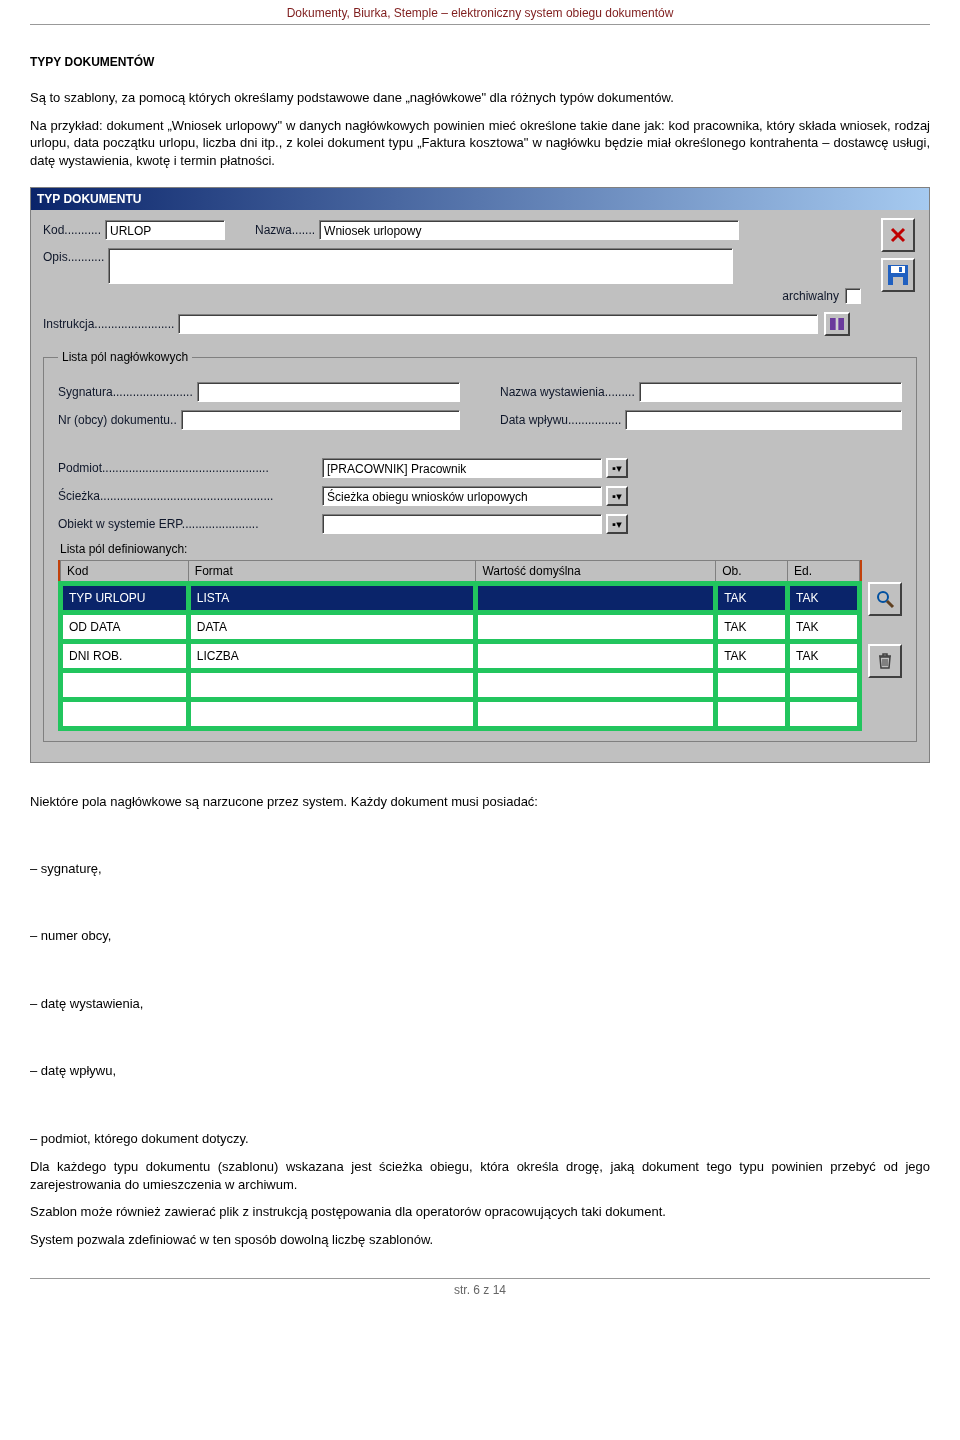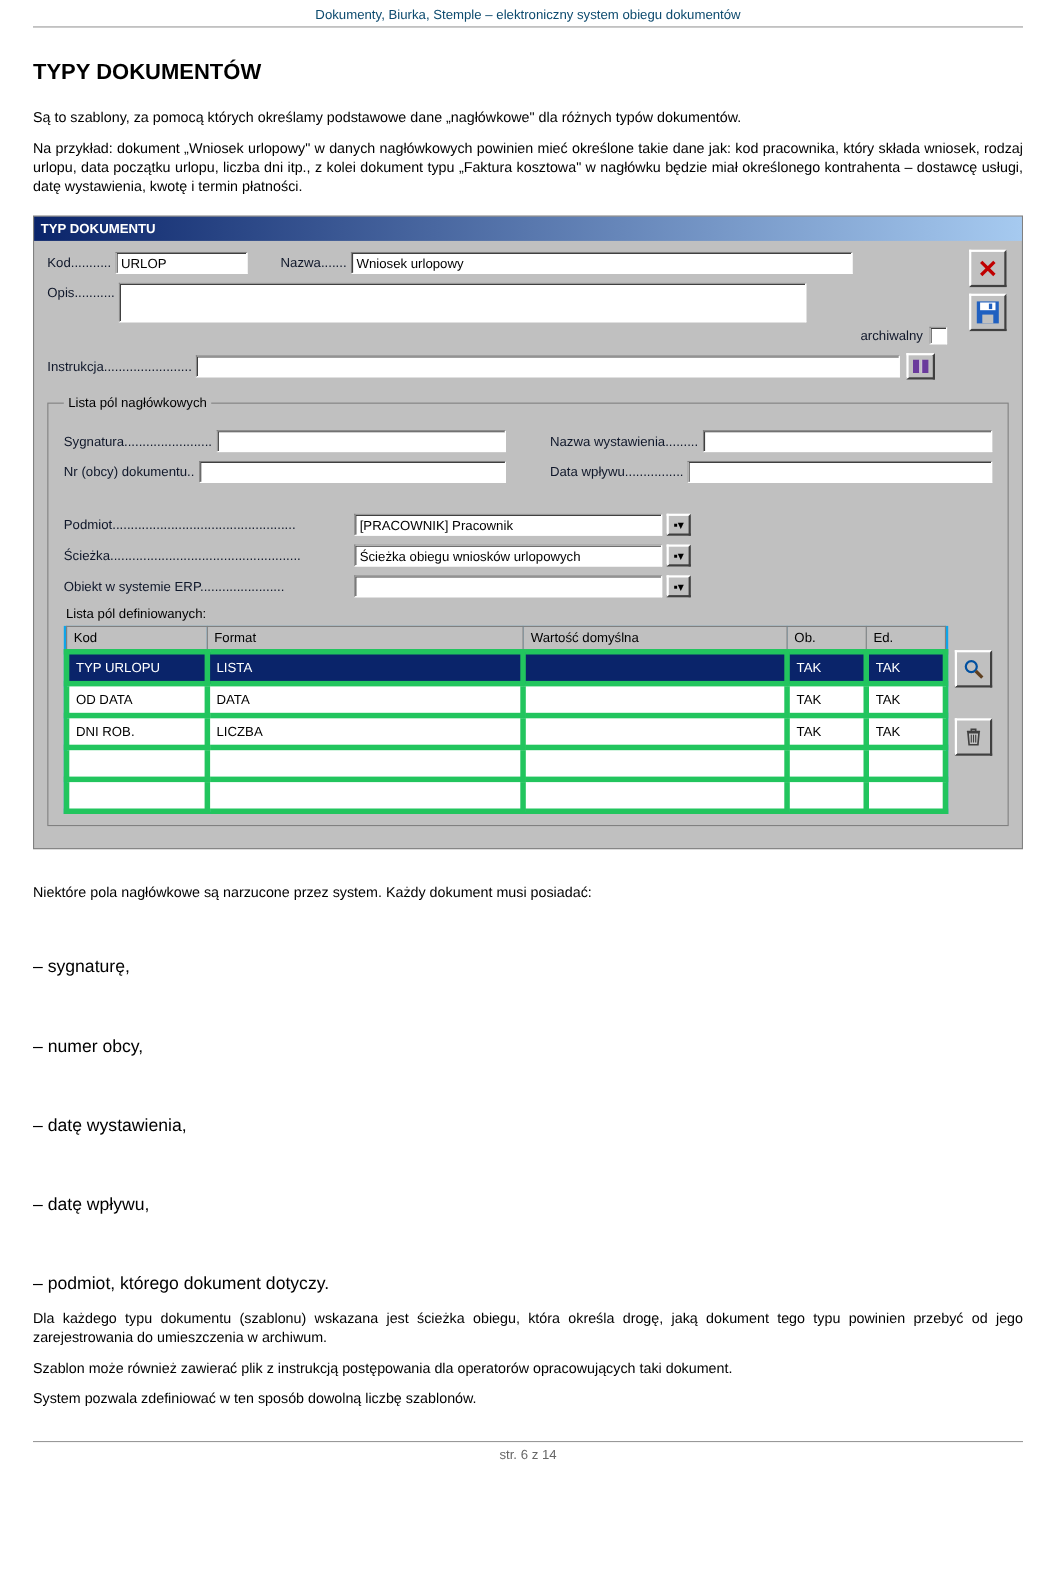--- a/index.html
+++ b/index.html
@@ -8,28 +8,28 @@
     font-size: 13px;
     color: #000;
     background: #fff;
     width: 960px;
   }
   .page {
     padding: 0 30px 30px 30px;
   }
   .header-line {
     text-align: center;
-    color: #0c4a6e;
+    color: #7f1d1d;
     font-size: 12px;
     padding: 6px 0 4px 0;
     border-bottom: 1px solid #999;
     margin-bottom: 30px;
   }
   h1 {
-    font-size: 20px;
+    font-size: 12px;
     font-weight: bold;
     margin: 0 0 20px 0;
   }
   p.body-text {
     font-size: 13px;
     line-height: 1.35;
     margin: 0 0 10px 0;
     text-align: justify;
   }
   .app-window {
@@ -138,21 +138,21 @@
   .col {
     flex: 1;
   }
   .def-label {
     font-size: 12px;
     margin: 6px 0 4px 2px;
   }
   table.deflist {
     width: 100%;
     border-collapse: collapse;
-    background: #0ea5e9;
+    background: #c2410c;
     border: 1px solid #808080;
   }
   table.deflist th {
     background: #c0c0c0;
     border: 1px solid #808080;
     font-weight: normal;
     text-align: left;
     padding: 3px 6px;
     font-size: 12px;
   }
@@ -177,21 +177,21 @@
     flex-direction: column;
     gap: 28px;
     padding-top: 22px;
   }
   ul.dash {
     list-style: none;
     padding: 0;
     margin: 6px 0 10px 0;
   }
   ul.dash li {
-    font-size: 16px;
+    font-size: 13px;
     line-height: 1.5;
     margin-top: 48px;
   }
   ul.dash li::before {
     content: "– ";
   }
   .footer-line {
     border-top: 1px solid #999;
     text-align: center;
     color: #666;
@@ -235,21 +235,21 @@
               <rect x="7" y="14" width="10" height="8" fill="#c0c0c0"></rect>
               <rect x="13" y="4" width="3" height="5" fill="#2060c0"></rect>
             </svg>
         </div>
       </div>
 
       <div class="row">
         <span class="dot-label">Kod...........</span>
         <div class="winput" style="width:120px; margin:0 30px 0 4px;">URLOP</div>
         <span class="dot-label">Nazwa.......</span>
-        <div class="winput" style="width:456px; margin-left:4px;">Wniosek urlopowy</div>
+        <div class="winput" style="width:420px; margin-left:4px;">Wniosek urlopowy</div>
       </div>
 
       <div class="row" style="align-items:flex-start;">
         <span class="dot-label" style="padding-top:2px;">Opis...........</span>
         <div class="winput tall" style="width:625px; margin-left:4px;"></div>
       </div>
 
       <div class="row" style="justify-content:flex-end; padding-right:56px; margin-top:-4px;">
         <span class="dot-label" style="margin-right:6px;">archiwalny</span>
         <span class="checkbox"></span>

